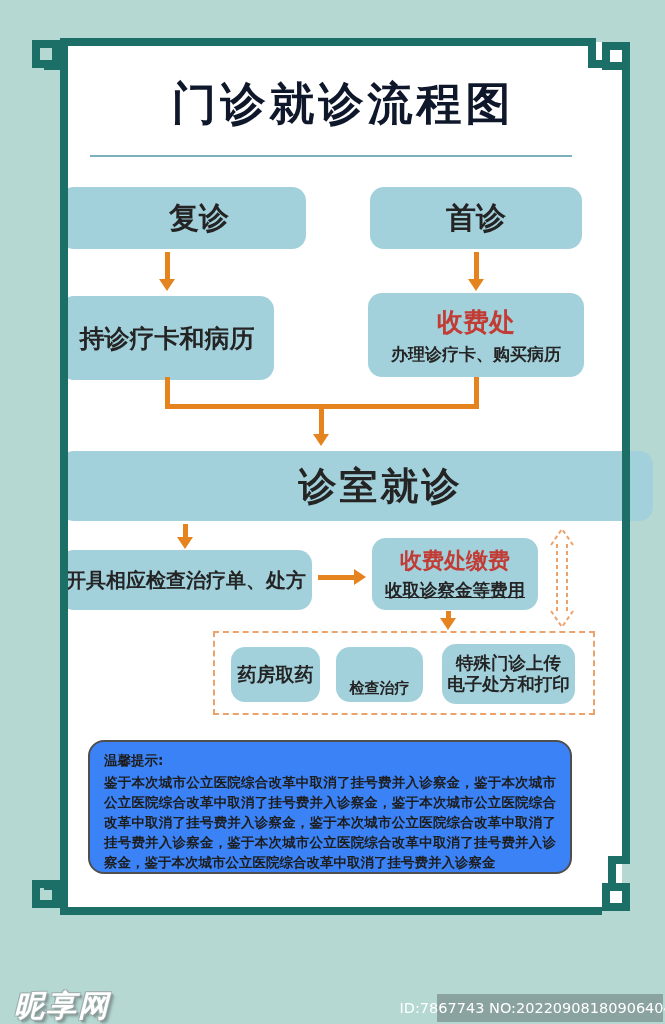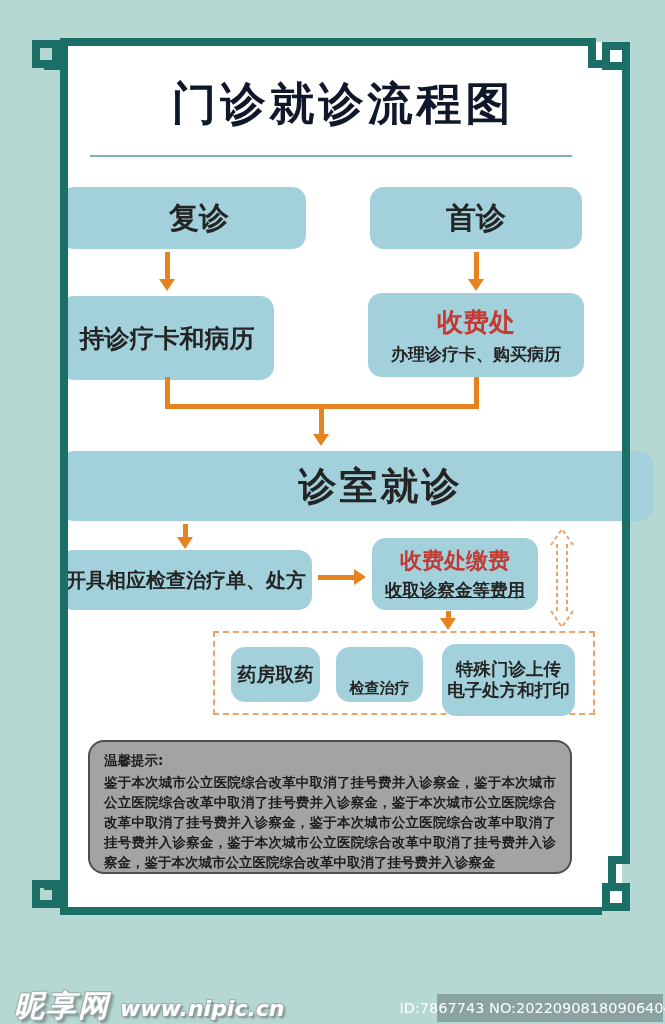--- a/index.html
+++ b/index.html
@@ -30,21 +30,21 @@
   .arrow-h{display:flex;flex-direction:row;align-items:center;}
   .arrow-h .shaft{height:5px;background:#e5831f;}
   .arrow-h .head{width:0;height:0;border-top:8px solid transparent;
     border-bottom:8px solid transparent;border-left:12px solid #e5831f;}
   .conn{background:#e5831f;}
   
   #dashed-rect{left:213px;top:631px;width:382px;height:84px;
     border:2px dashed #eca36b;box-sizing:border-box;}
   
   #notice-box{left:88px;top:740px;width:484px;height:134px;box-sizing:border-box;
-    background:#a3a3a3;border:2px solid #4f4f4f;border-radius:16px;
+    background:#3b82f6;border:2px solid #4f4f4f;border-radius:16px;
     padding:10px 14px 0 14px;}
   #notice-title{font-size:13.5px;font-weight:700;color:#1d1d1d;}
   #notice-body{font-size:13.5px;font-weight:600;color:#1d1d1d;line-height:20px;
     margin-top:2px;text-align:justify;}
   
   #footer-logo{left:14px;top:986px;display:flex;align-items:baseline;gap:10px;
     font-style:italic;color:#ffffff;}
   #site-name{font-size:30px;font-weight:900;letter-spacing:2px;
     text-shadow:-1px -1px 0 #9fb0ae,1px -1px 0 #9fb0ae,-1px 1px 0 #9fb0ae,
       2px 2px 0 #8a9b99,3px 3px 3px rgba(60,70,70,.45);}
@@ -132,21 +132,21 @@
   </g>
 </svg>
 
 <div class="abs" id="dashed-rect"></div>
 <div class="abs fbox" style="left:231px;top:647px;width:89px;height:55px;">
   <div class="main" style="font-size:19px;">药房取药</div>
 </div>
 <div class="abs fbox" style="left:336px;top:647px;width:87px;height:55px;">
   <div class="main" style="font-size:15px;margin-top:28px;">检查治疗</div>
 </div>
-<div class="abs fbox" style="left:442px;top:644px;width:133px;height:72px;">
+<div class="abs fbox" style="left:442px;top:644px;width:133px;height:60px;">
   <div class="main" style="font-size:17.5px;line-height:21px;">特殊门诊上传</div>
   <div class="main" style="font-size:17.5px;line-height:21px;">电子处方和打印</div>
 </div>
 
 <div class="abs" id="notice-box">
   <div id="notice-title">温馨提示:</div>
   <div id="notice-body">鉴于本次城市公立医院综合改革中取消了挂号费并入诊察金，鉴于本次城市公立医院综合改革中取消了挂号费并入诊察金，鉴于本次城市公立医院综合改革中取消了挂号费并入诊察金，鉴于本次城市公立医院综合改革中取消了挂号费并入诊察金，鉴于本次城市公立医院综合改革中取消了挂号费并入诊察金，鉴于本次城市公立医院综合改革中取消了挂号费并入诊察金</div>
 </div>
 
 <svg class="abs" id="frame-svg" viewBox="0 0 665 1024">
@@ -165,15 +165,14 @@
     <path d="M64 66 L44 66"></path>
     <path d="M36 44 L56 44 L56 64 L36 64 Z"></path>
 
     <path d="M64 886 L44 886"></path>
     <path d="M36 884 L56 884 L56 904 L36 904 Z"></path>
   </g>
 </svg>
 
 <div class="abs" id="footer-logo">
   <span id="site-name">昵享网</span>
-  <span id="site-url">www.nipic.cn</span>
 </div>
 <div class="abs" id="id-badge">ID:7867743 NO:20220908180906404101</div>
 
 </body></html>

